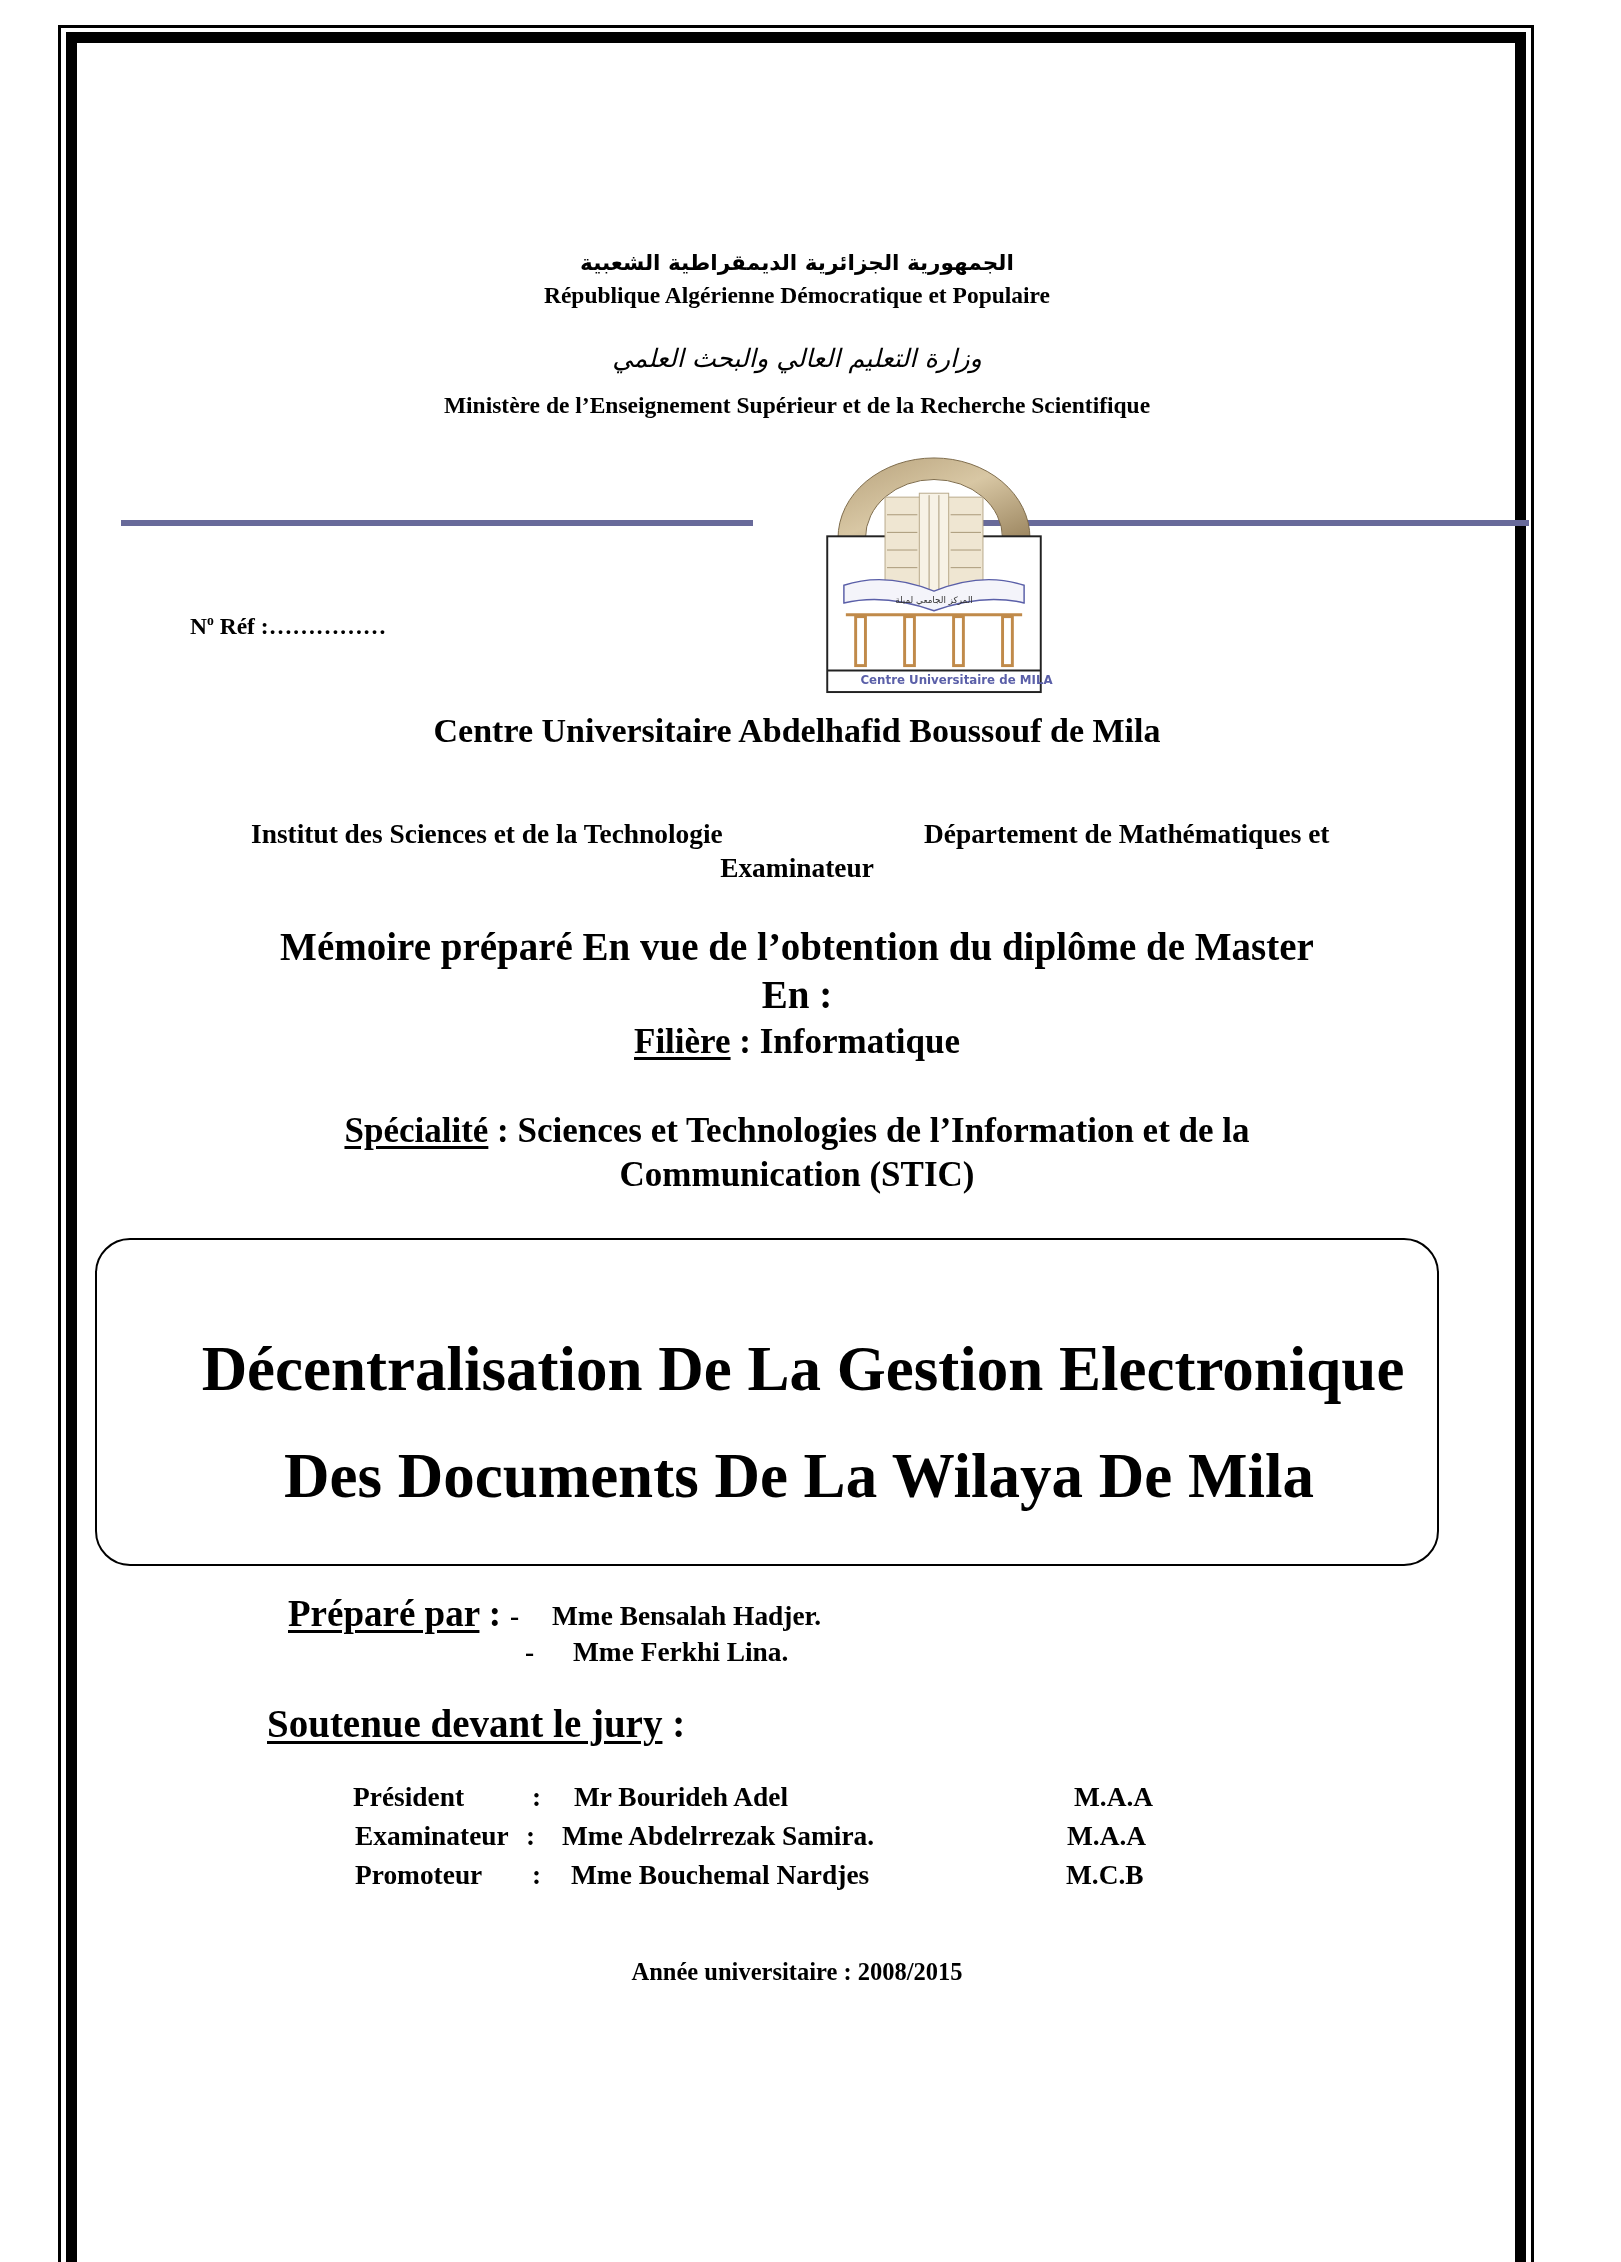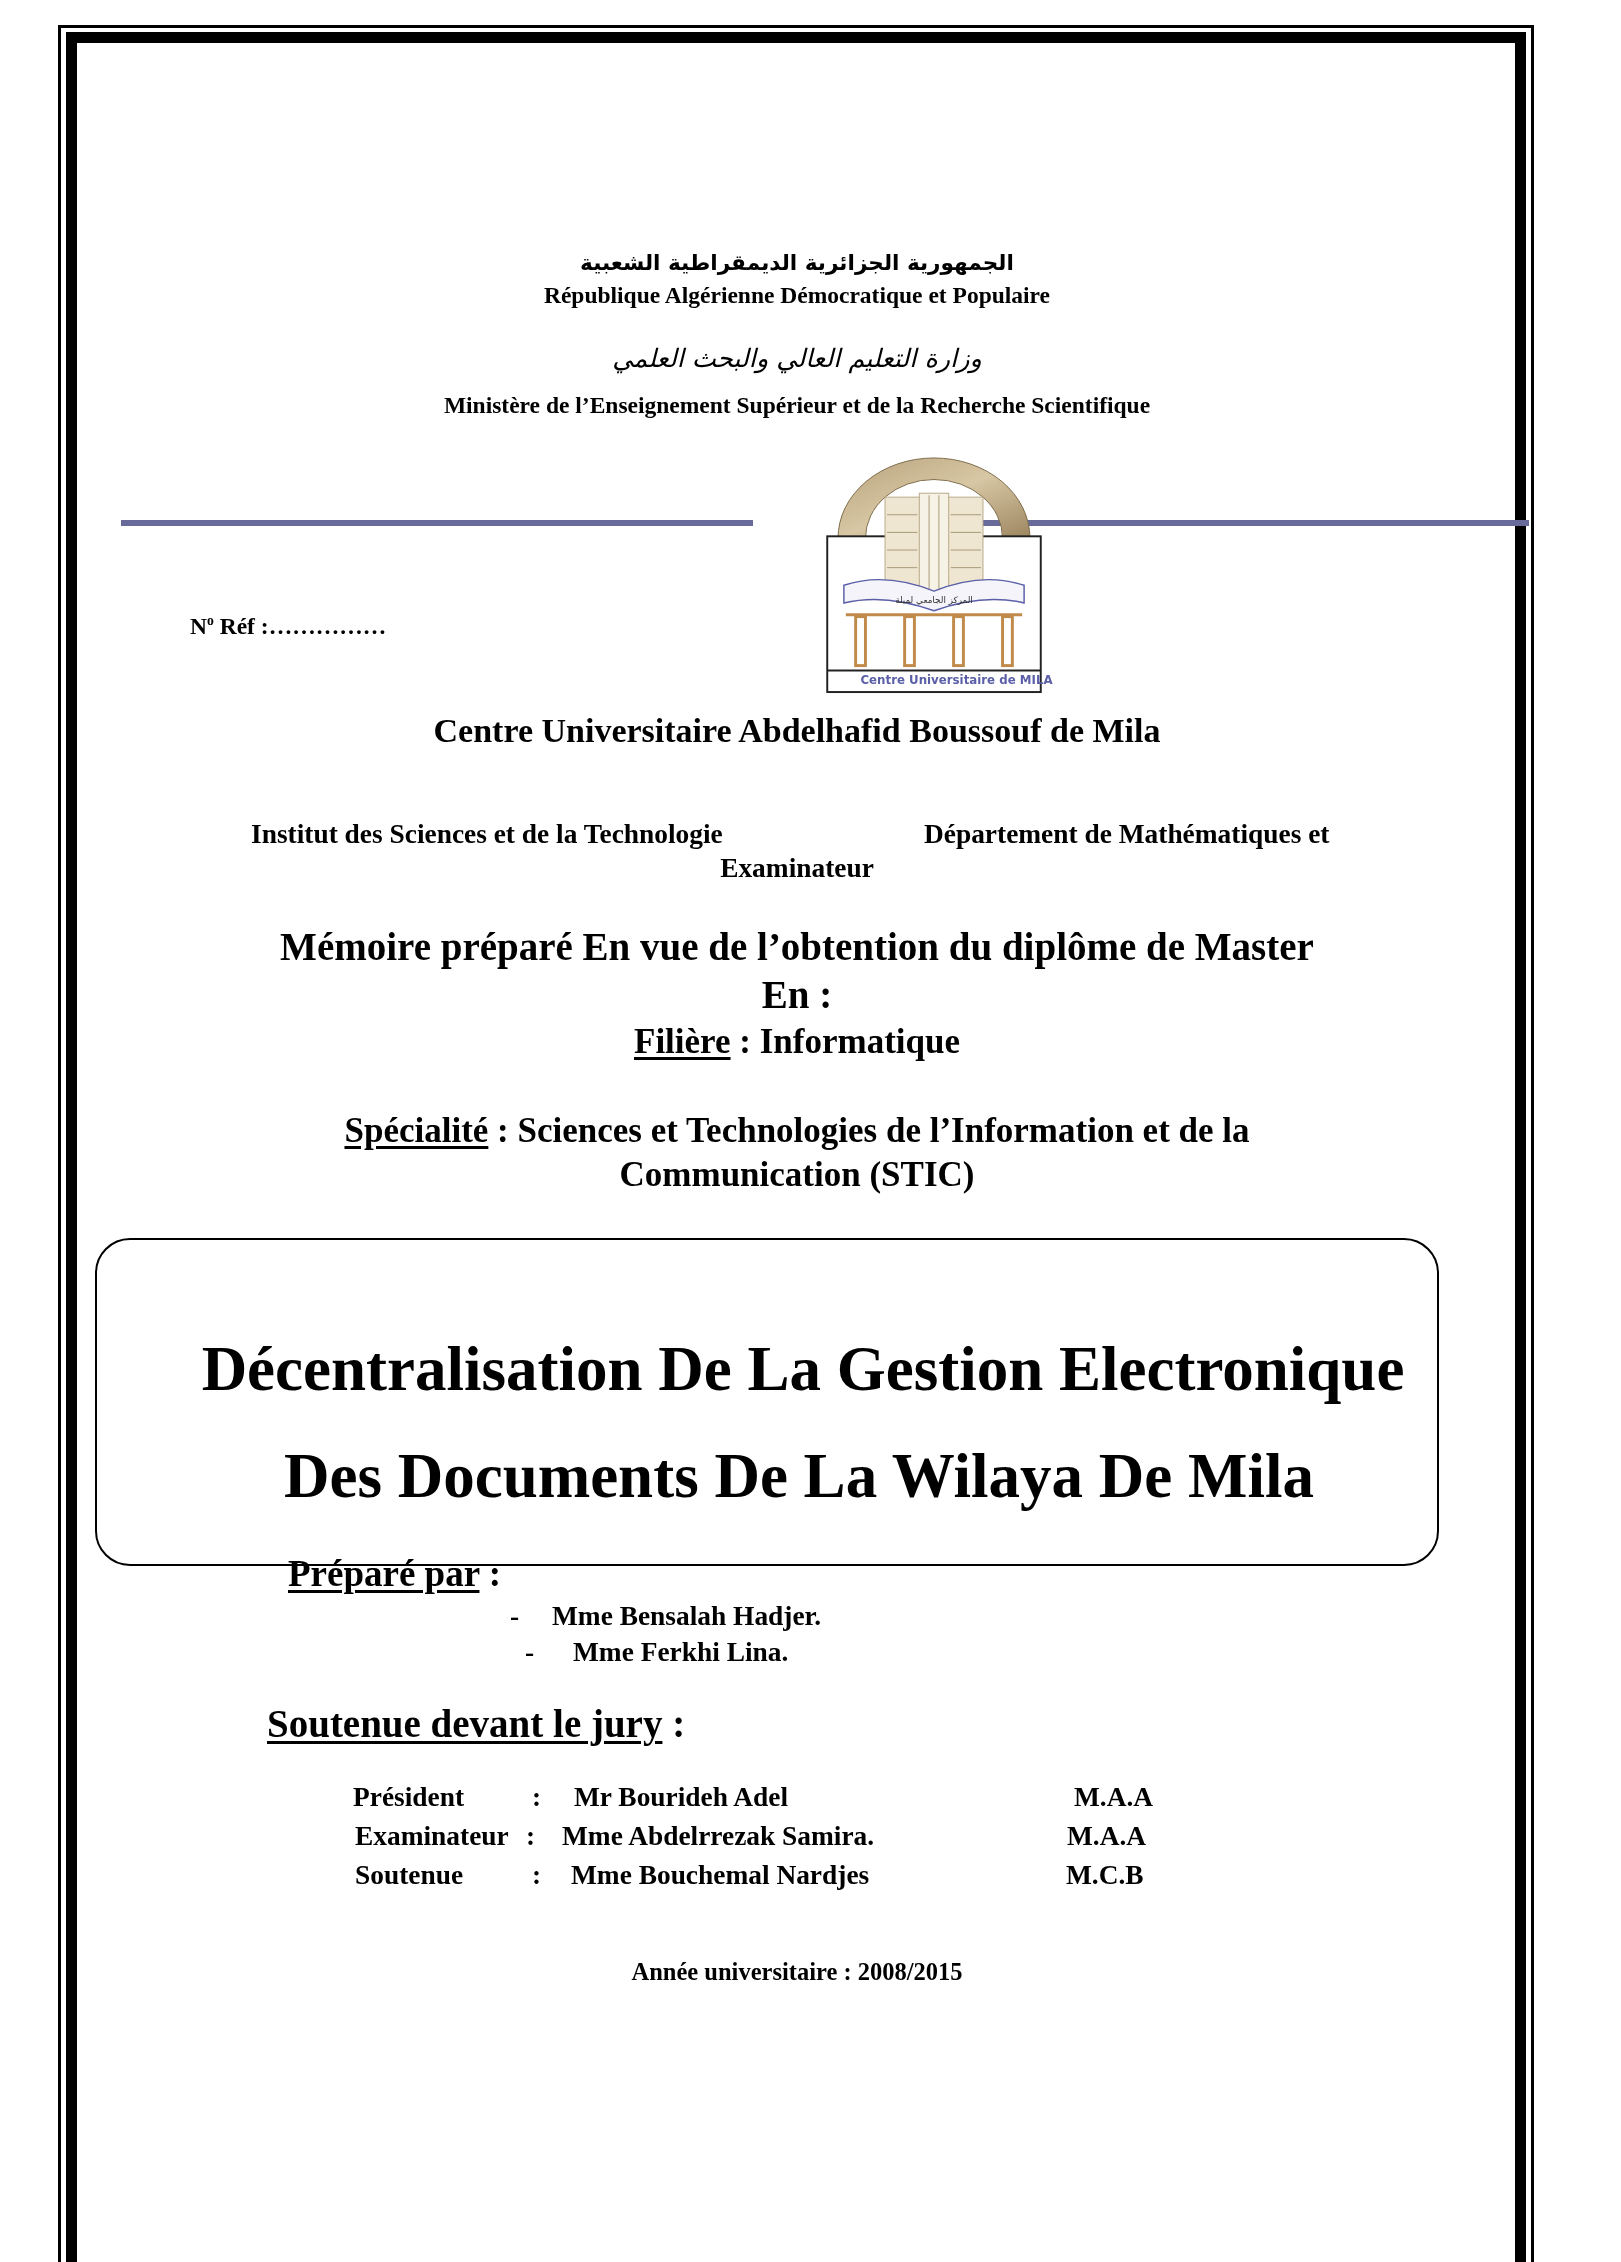--- a/index.html
+++ b/index.html
@@ -91,21 +91,21 @@
 </div>
 <div class="abs center" style="top:1111px;font-size:35px;">
   <span class="u">Spécialité</span><span> : Sciences et Technologies de l’Information et de la</span>
 </div>
 <div class="abs center" style="top:1155px;font-size:35px;">Communication (STIC)</div>
 
 <div class="abs title-box"></div>
 <div class="abs title-line" style="top:1333px;padding-left:36px;">Décentralisation De La Gestion Electronique</div>
 <div class="abs title-line" style="top:1440px;margin-left:32px;">Des Documents De La Wilaya De Mila</div>
 
-<div class="abs" style="left:288px;top:1552px;font-size:37px;font-weight:bold;white-space:nowrap;">
+<div class="abs" style="left:288px;top:1592px;font-size:37px;font-weight:bold;white-space:nowrap;">
   <span class="u">Préparé par</span><span> :</span>
 </div>
 <div class="abs" style="left:510px;top:1601px;font-size:27.4px;font-weight:bold;">-</div>
 <div class="abs" style="left:552px;top:1601px;font-size:27.4px;font-weight:bold;white-space:nowrap;">Mme Bensalah Hadjer.</div>
 <div class="abs" style="left:525px;top:1637px;font-size:27.4px;font-weight:bold;">-</div>
 <div class="abs" style="left:573px;top:1637px;font-size:27.4px;font-weight:bold;white-space:nowrap;">Mme Ferkhi Lina.</div>
 
 <div class="abs" style="left:267px;top:1701px;font-size:39px;font-weight:bold;white-space:nowrap;">
   <span class="u">Soutenue devant le jury</span><span> :</span>
 </div>
@@ -113,19 +113,19 @@
 <div class="abs jury-row" style="left:353px;top:1782px;">Président</div>
 <div class="abs jury-row" style="left:532px;top:1782px;">:</div>
 <div class="abs jury-row" style="left:574px;top:1782px;">Mr  Bourideh Adel</div>
 <div class="abs jury-row" style="left:1074px;top:1782px;">M.A.A</div>
 
 <div class="abs jury-row" style="left:355px;top:1821px;">Examinateur</div>
 <div class="abs jury-row" style="left:526px;top:1821px;">:</div>
 <div class="abs jury-row" style="left:562px;top:1821px;">Mme Abdelrrezak Samira.</div>
 <div class="abs jury-row" style="left:1067px;top:1821px;">M.A.A</div>
 
-<div class="abs jury-row" style="left:355px;top:1860px;">Soutenue</div>
+<div class="abs jury-row" style="left:355px;top:1860px;">Promoteur</div>
 <div class="abs jury-row" style="left:532px;top:1860px;">:</div>
 <div class="abs jury-row" style="left:571px;top:1860px;">Mme Bouchemal Nardjes</div>
 <div class="abs jury-row" style="left:1066px;top:1860px;">M.C.B</div>
 
 <div class="abs center" style="top:1958px;font-size:24.5px;">Année universitaire : 2008/2015</div>
 
 
 </body></html>

